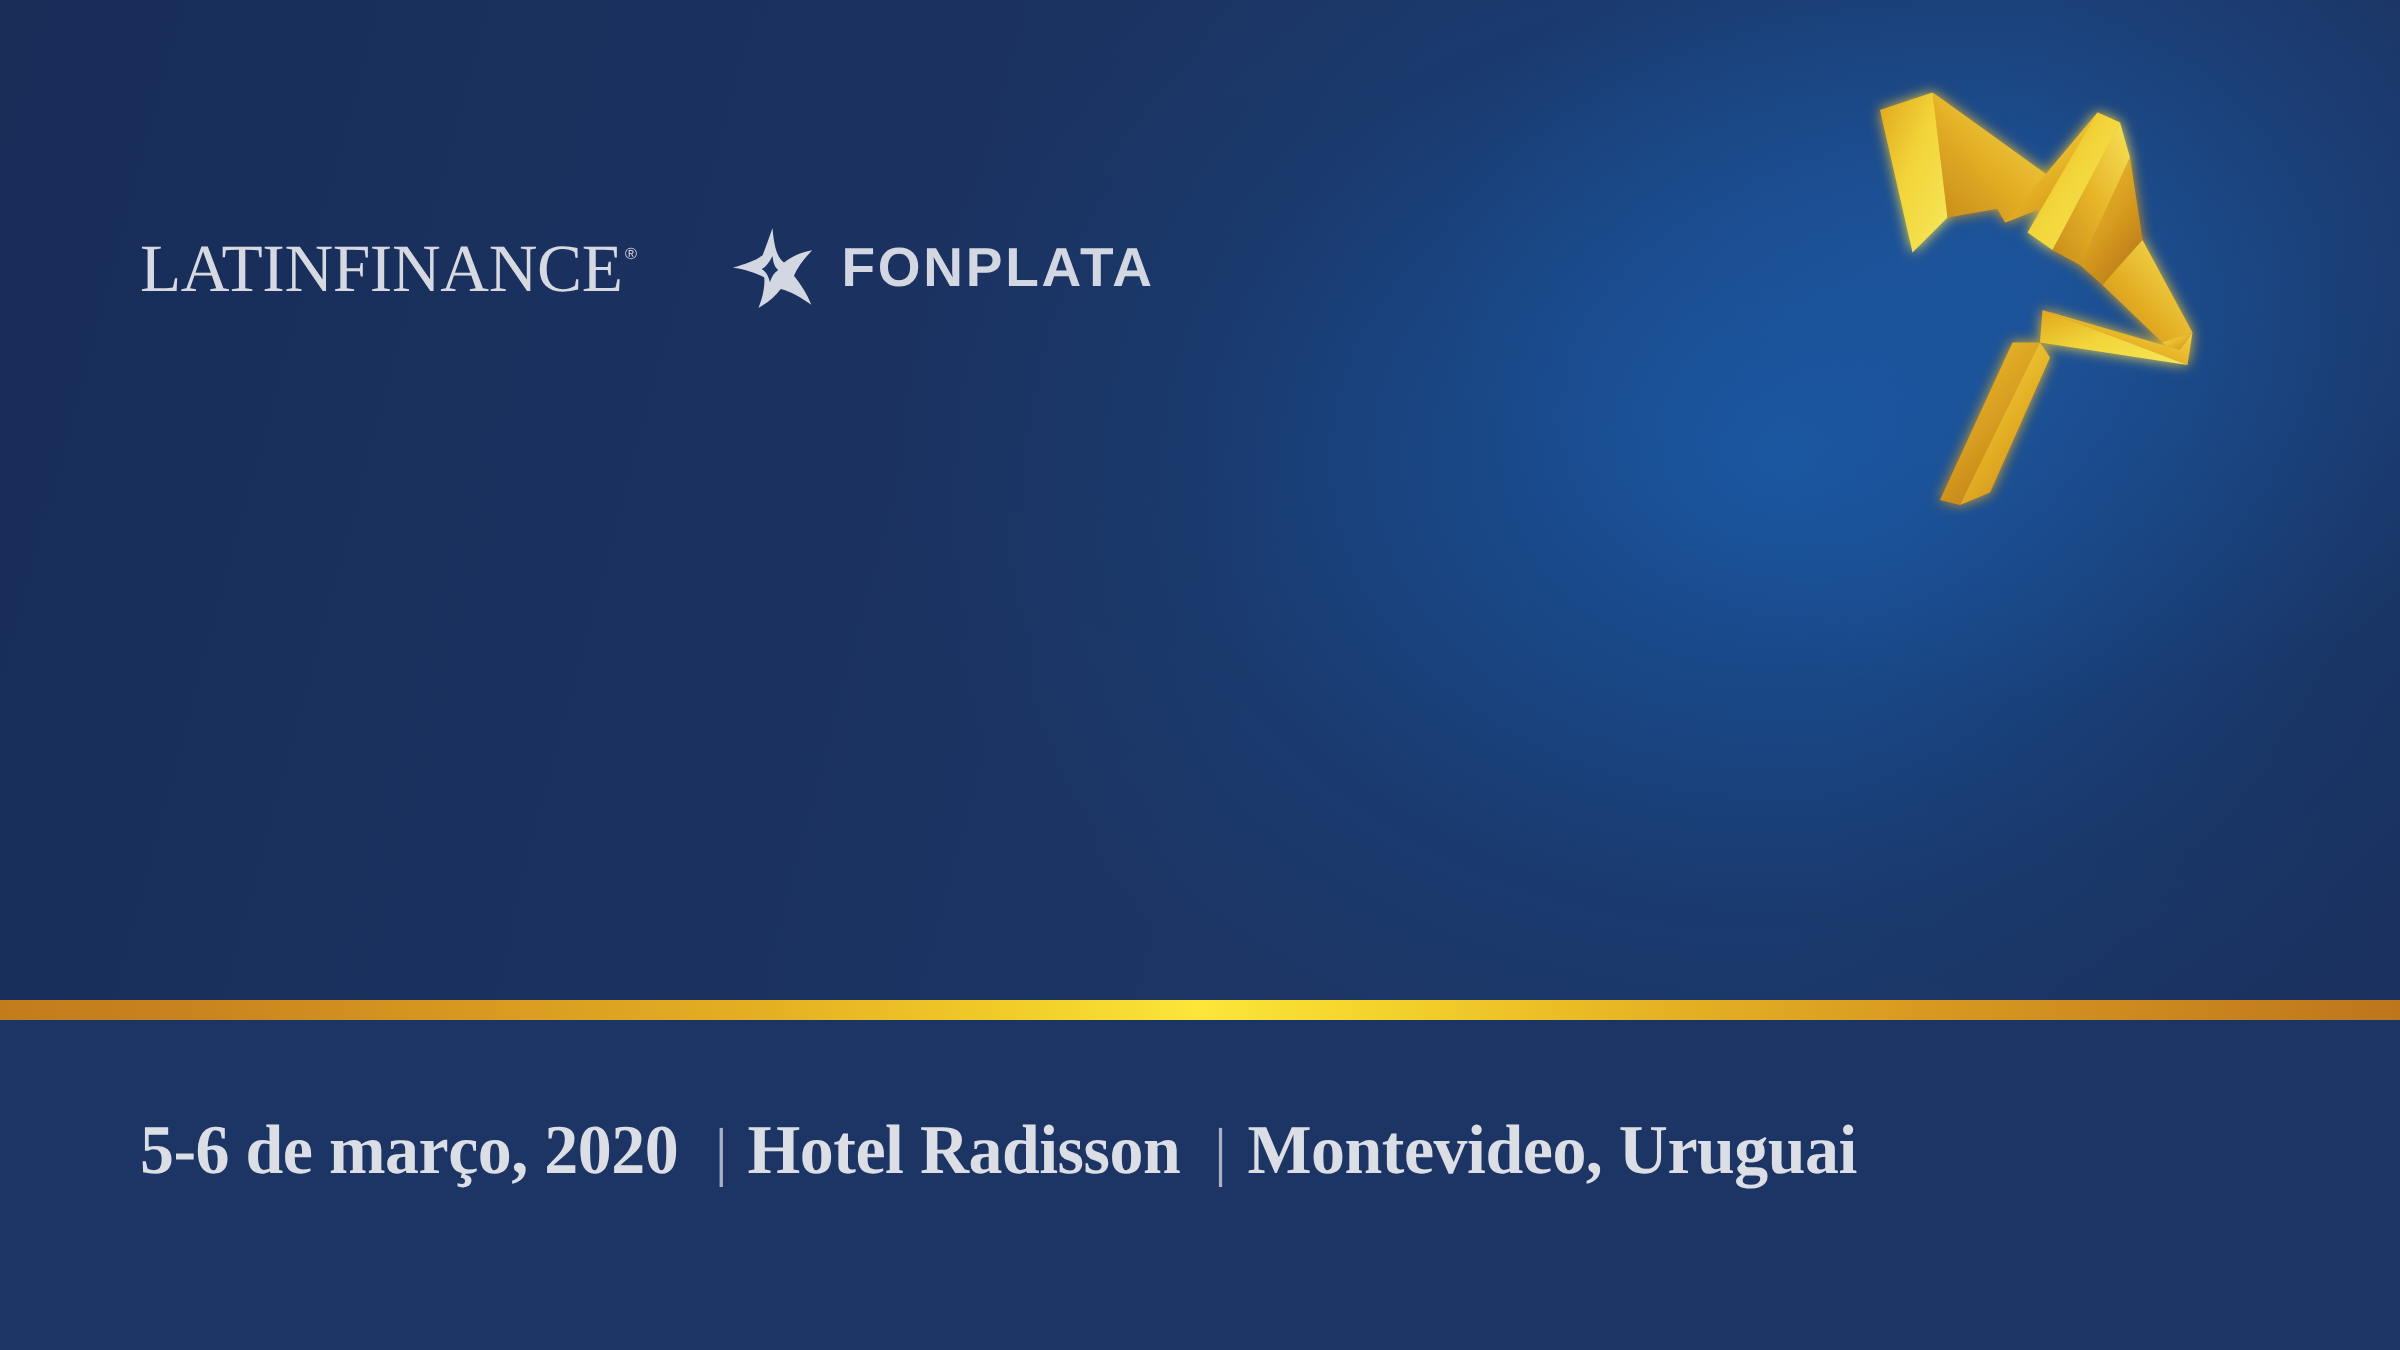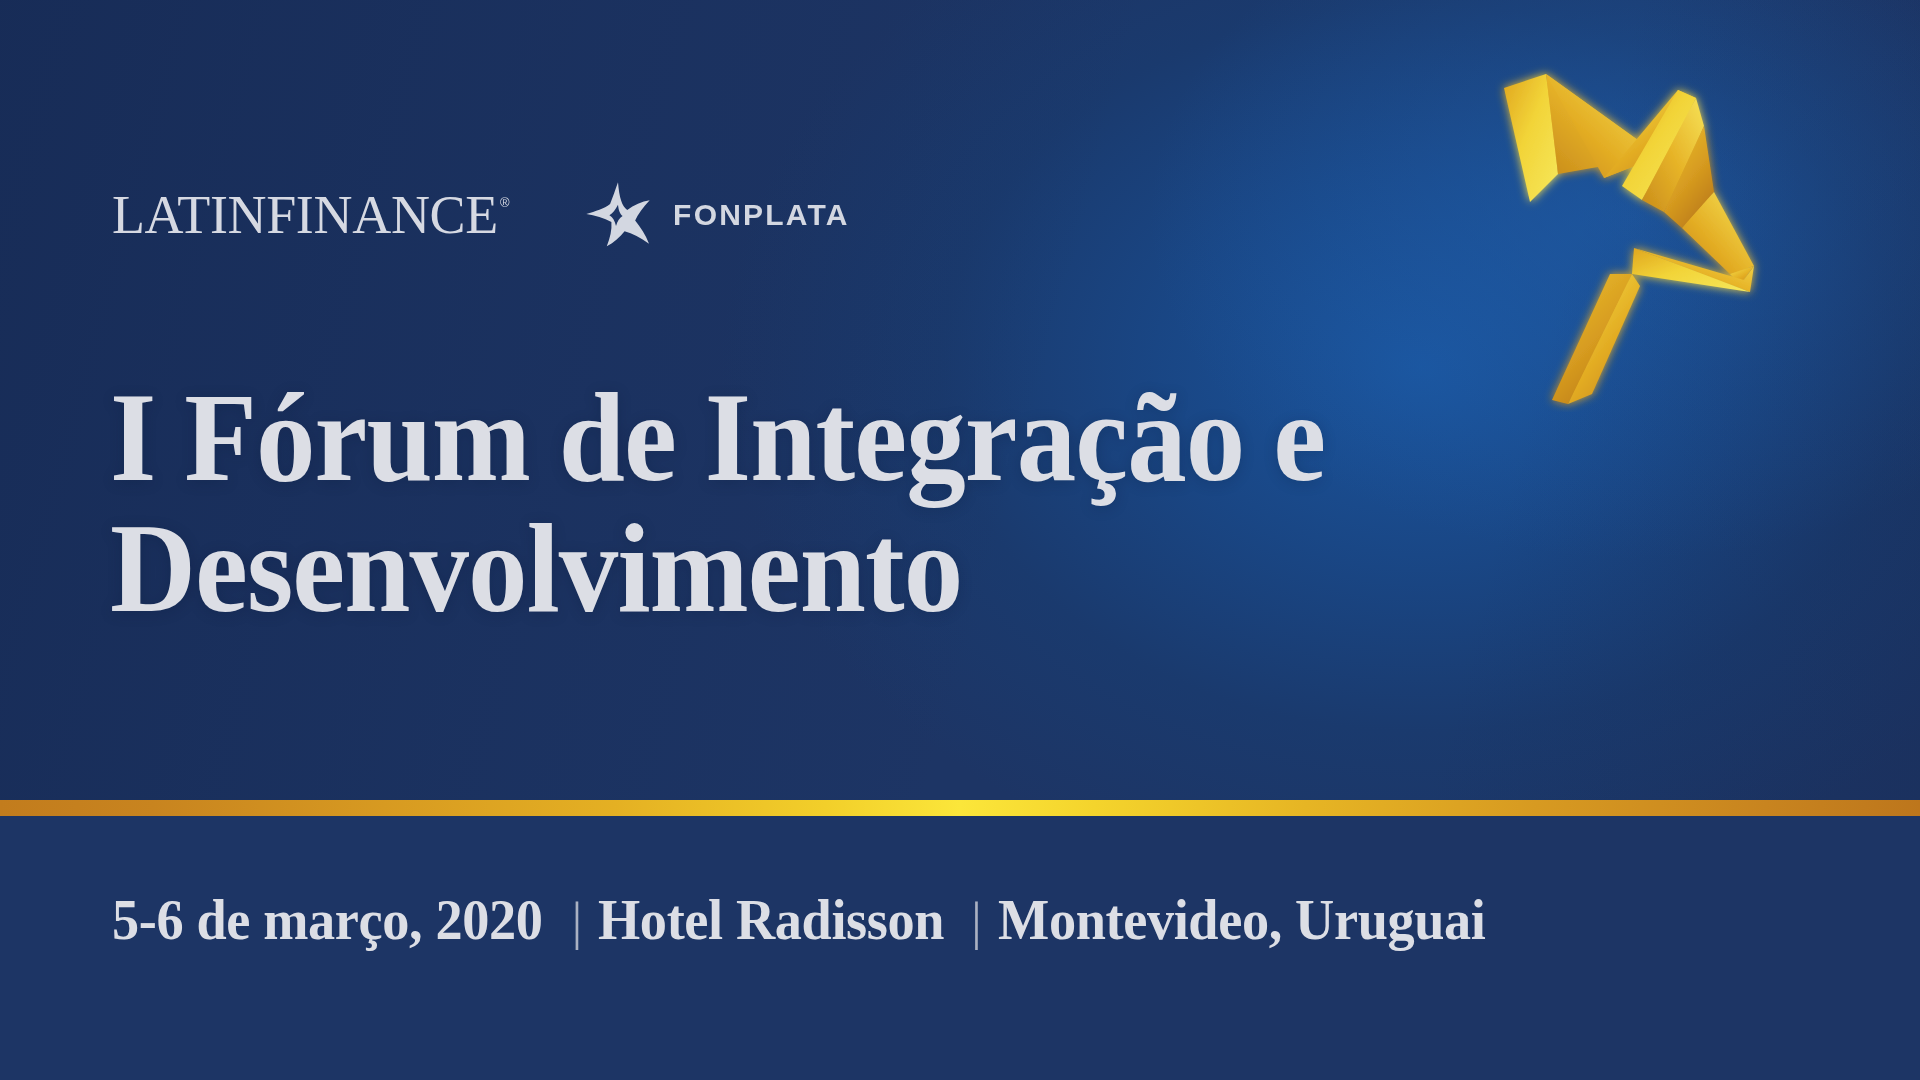--- a/index.html
+++ b/index.html
@@ -115,21 +115,21 @@
     width: 66px;
     height: 66px;
     display: block;
     margin-right: 22px;
     margin-top: -2px;
   }
   .fonplata-word {
     color: #d3d7e1;
     font-family: "Liberation Sans", sans-serif;
     font-weight: 700;
-    font-size: 30px;
+    font-size: 44px;
     letter-spacing: 2.2px;
     line-height: 1;
     white-space: nowrap;
   }
 
   
   .award-star {
     position: absolute;
     right: 38px;
     top: 52px;
@@ -316,24 +316,20 @@
                      C 52 56, 49 61, 47 68
                      C 45 60, 42 55, 37 52
                      C 42 49, 46 44, 50 36 Z" fill="#1d3565"></path>
           </svg>
         </span>
         <span class="fonplata-word">FONPLATA</span>
       </div>
 
     </div>
 
-    <div class="title-block">
-      <div class="title-line">I Fórum de Integração e</div>
-      <div class="title-line">Desenvolvimento</div>
-    </div>
 
   </div>
 
   <div class="gold-bar"></div>
 
   <div class="footer">
     <div class="footer-inner">
       <span class="footer-text">5-6 de março, 2020</span>
       <span class="footer-sep">|</span>
       <span class="footer-text">Hotel Radisson</span>

